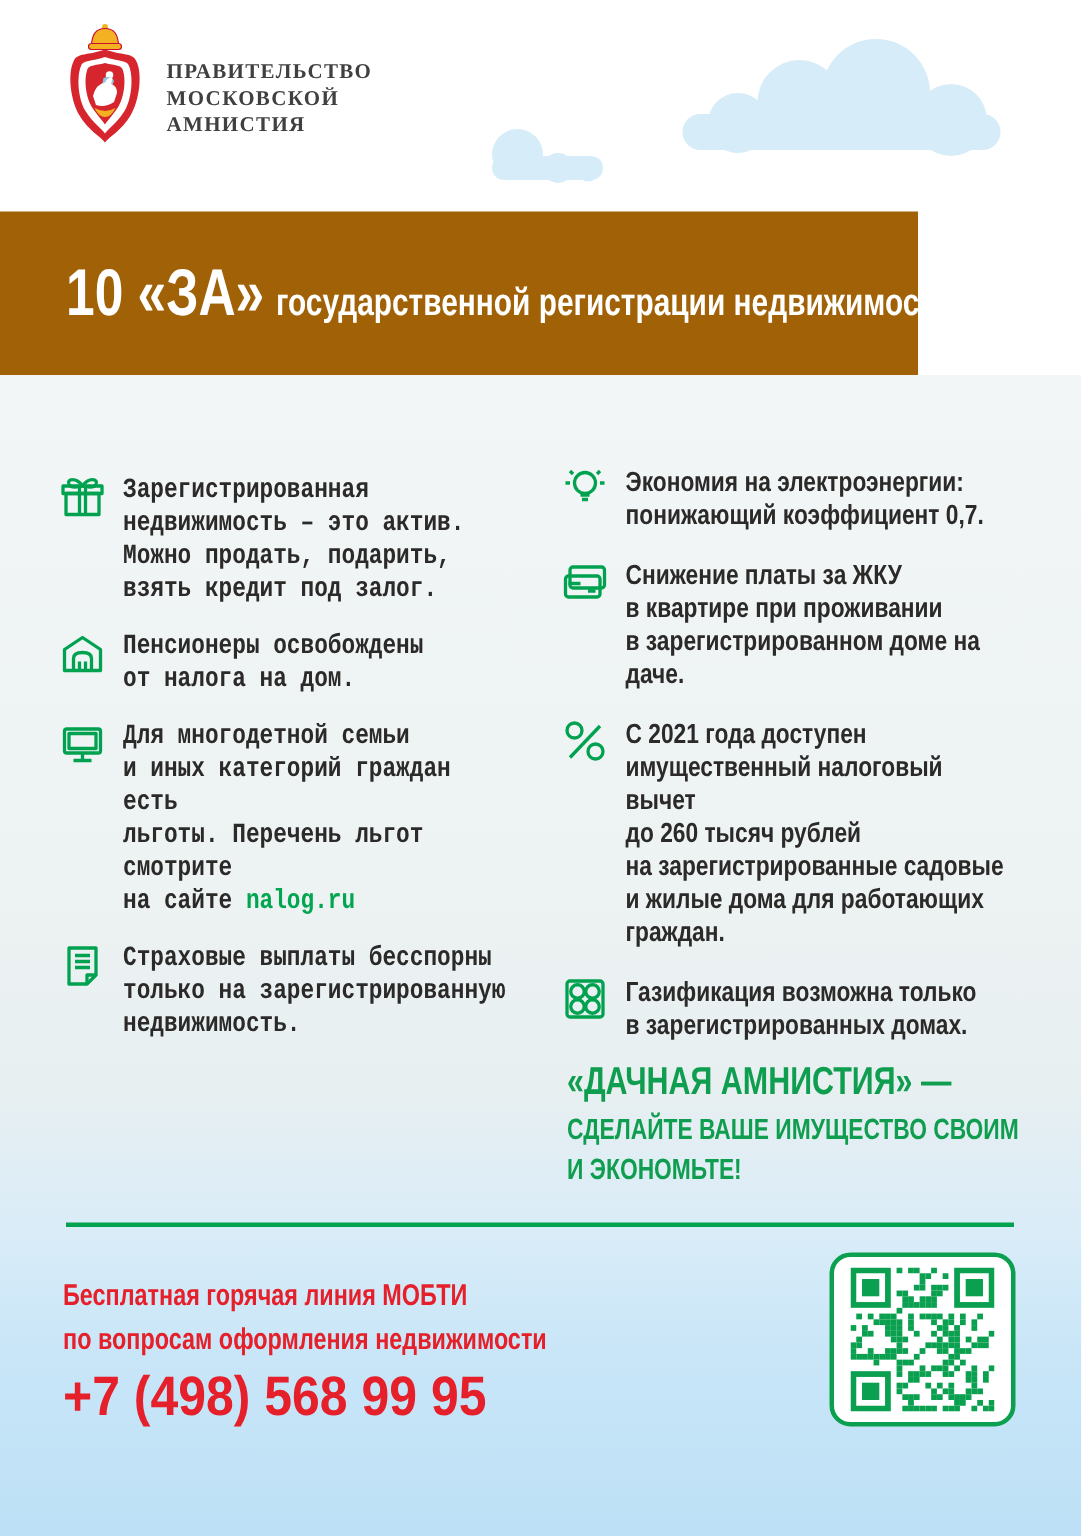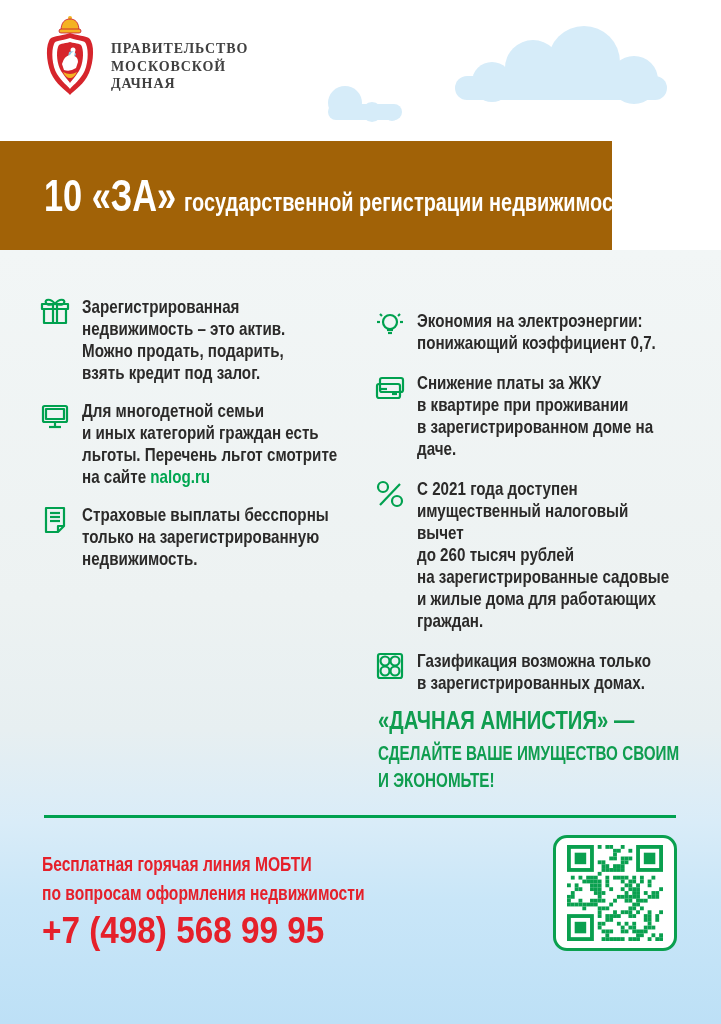--- a/index.html
+++ b/index.html
@@ -14,21 +14,21 @@
   .gov-title{position:absolute;left:111px;top:40px;font-family:"Liberation Serif",serif;
     font-weight:bold;font-size:14px;line-height:17.5px;letter-spacing:0.9px;color:#404040;white-space:pre-line;}
   
   .banner{position:absolute;left:0;top:141px;width:612px;height:109px;background:#a16207;}
   .banner-title{position:absolute;left:44px;top:30px;display:flex;align-items:baseline;color:#ffffff;
     font-weight:bold;white-space:nowrap;transform:scaleX(0.78);transform-origin:left center;}
   .banner-big{font-size:44px;}
   .banner-rest{font-size:25.5px;margin-left:10px;}
   
   .col{position:absolute;}
-  .col-left{left:40px;top:296px;width:360px;}
+  .col-left{left:40px;top:316px;width:360px;font-family:Liberation Mono, monospace;}
   .col-right{left:375px;top:310px;width:360px;}
   .benefit{display:flex;margin-bottom:16px;}
   .col-right .benefit{margin-bottom:18px;}
   .benefit .icon{flex:0 0 30px;width:30px;margin-right:12px;padding-top:1px;}
   .benefit-text{font-size:18.5px;line-height:22px;font-weight:bold;color:#2b2a29;white-space:pre-line;
     width:360px;transform:scaleX(0.82);transform-origin:left top;}
   .ic{stroke:#00a14f;stroke-width:2.2;fill:none;stroke-linejoin:round;}
   .link{color:#00a650;text-decoration:none;}
   
   .slogan{position:absolute;left:378px;top:700px;width:400px;color:#0f9d4f;font-weight:bold;
@@ -73,21 +73,21 @@
     <path d="M27,19 C38,23 46,21 48,27 C52,35 50,53 44,63 C38,73 30,77 27,81 C24,77 16,73 10,63 C4,53 2,35 6,27 C8,21 16,23 27,19 Z" fill="#d6252c"></path>
     <path d="M27,24 C36,27 42,26 43,30 C46,37 45,52 40,60 C35,68 29,72 27,75 C25,72 19,68 14,60 C9,52 8,37 11,30 C12,26 18,27 27,24 Z" fill="#ffffff"></path>
     <path d="M27,28 C34,30 38,29 39,33 C41,39 40,50 36,57 C32,63 29,66 27,69 C25,66 22,63 18,57 C14,50 13,39 15,33 C16,29 20,30 27,28 Z" fill="#d6252c"></path>
     <circle cx="30" cy="36" r="2.5" fill="#ffffff"></circle>
     <path d="M26,38 q5,-2 7,2 l-2,5 q-4,1 -6,-2 z" fill="#8ecae6"></path>
     <path d="M19,50 q2,-8 8,-9 q2,-4 5,-3 l-1,4 q4,1 4,6 l-2,6 q-6,4 -12,2 z" fill="#ffffff"></path>
     <path d="M20,58 q7,4 14,0 q-3,6 -7,6 q-4,0 -7,-6 z" fill="#f4b223"></path>
   </svg>
   <div class="gov-title">ПРАВИТЕЛЬСТВО
 МОСКОВСКОЙ
-ДАЧНАЯ</div>
+АМНИСТИЯ</div>
 
   <div class="banner">
     <div class="banner-title">
       <span class="banner-big">10 «ЗА»</span>
       <span class="banner-rest">государственной регистрации недвижимости:</span>
     </div>
   </div>
 
   <div class="bg-lower"></div>
 
@@ -104,20 +104,32 @@
             <path d="M15,7 C19,1 26,2 24,6 C23,8 19,8 15,7 Z"></path>
         </svg>
       </span>
       <div class="benefit-text">Зарегистрированная
 недвижимость – это актив.
 Можно продать, подарить,
 взять кредит под залог.</div>
     </div>
 
 
+    <div class="benefit">
+      <span class="icon">
+        <svg width="30" height="30" viewBox="0 0 30 30" class="ic">
+          <path d="M3,26 V12 L15,4 L27,12 V26 Z"></path>
+          <path d="M9,26 V18 C9,15 11,14 15,14 C19,14 21,15 21,18 V26"></path>
+          <line x1="13" y1="20" x2="13" y2="26"></line>
+            <line x1="17" y1="20" x2="17" y2="26"></line>
+        </svg>
+      </span>
+      <div class="benefit-text">Пенсионеры освобождены
+от налога на дом.</div>
+    </div>
 
     <div class="benefit">
       <span class="icon">
         <svg width="30" height="30" viewBox="0 0 30 30" class="ic">
           <rect x="3" y="5" width="24" height="16" rx="1.5"></rect>
             <rect x="6" y="8" width="18" height="10"></rect>
           <line x1="15" y1="21" x2="15" y2="25"></line>
             <line x1="9" y1="26" x2="21" y2="26"></line>
         </svg>
       </span>

